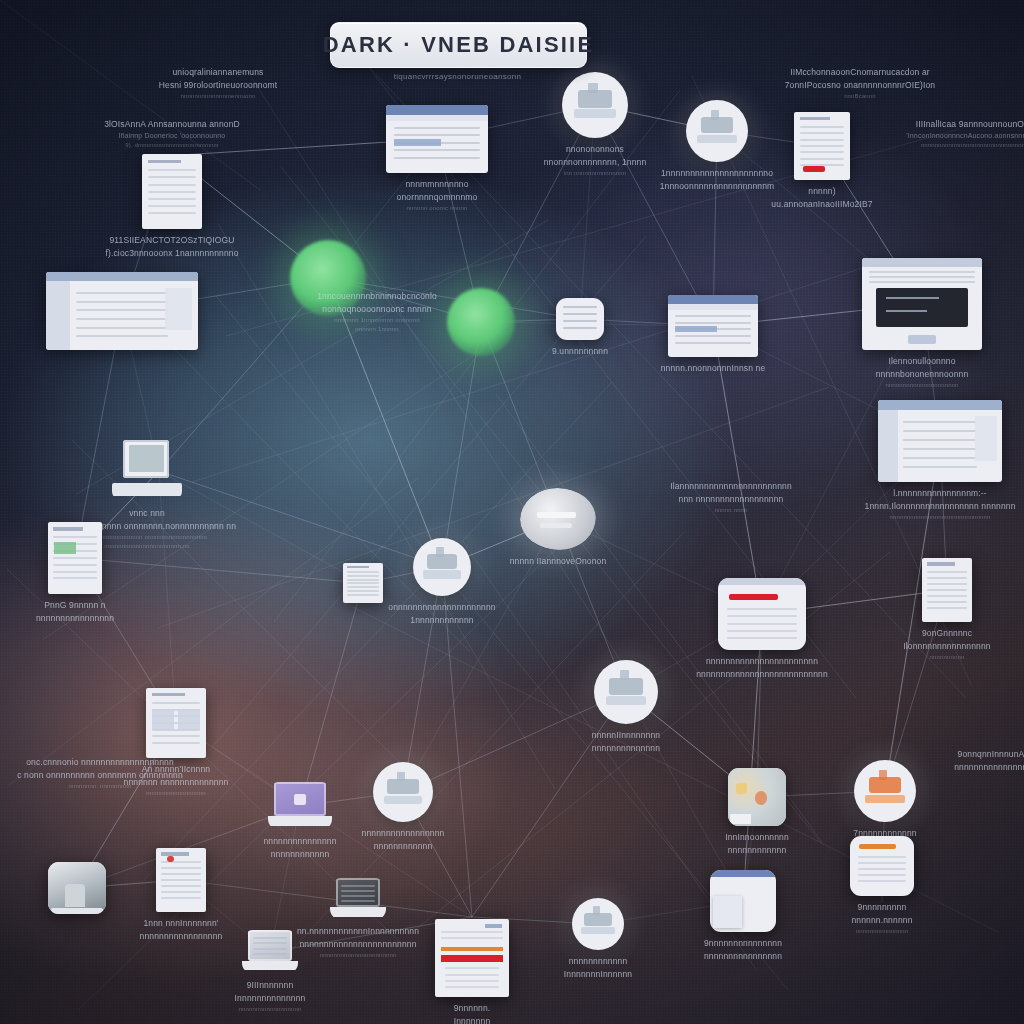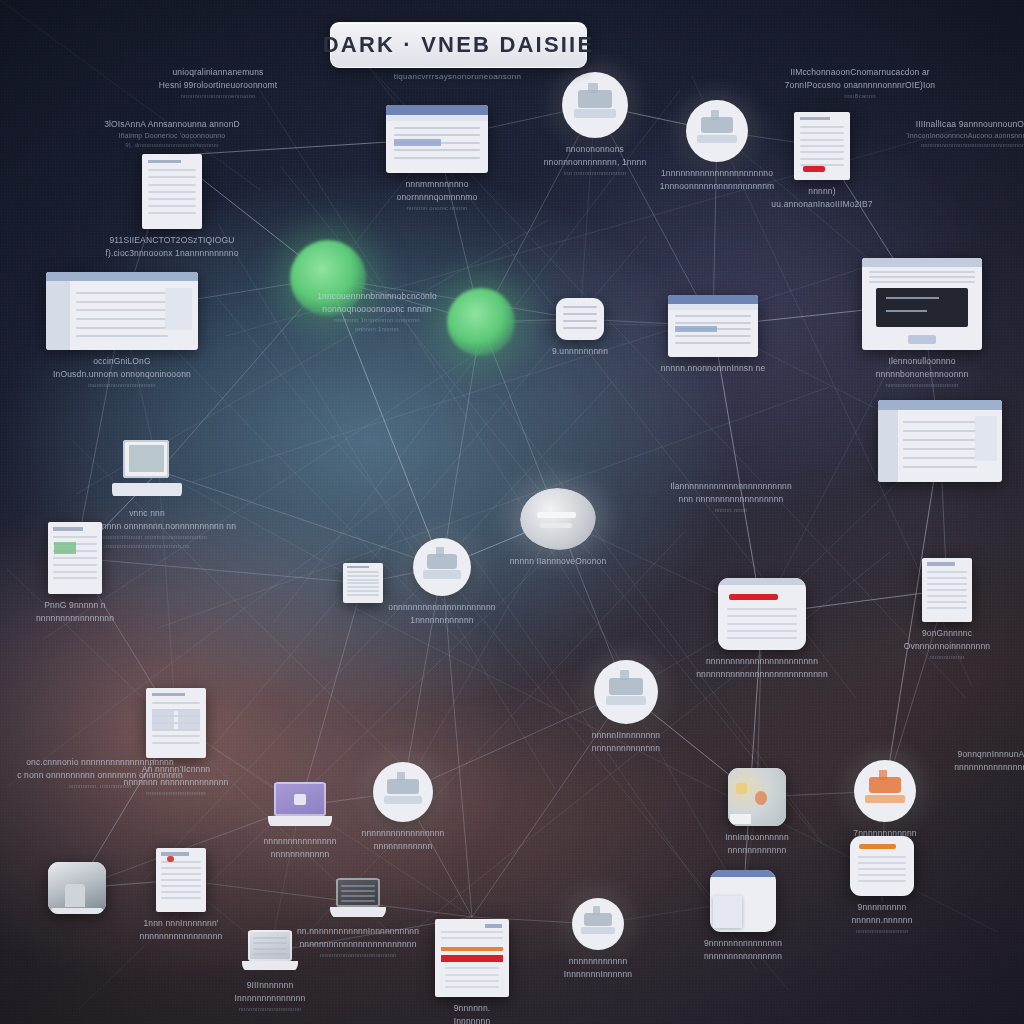--- a/index.html
+++ b/index.html
@@ -314,25 +314,20 @@
           <div class="tbar" style="height:9.36px;background:#9fb0cc"></div>
           <div class="blk" style="top:9.36px;left:0;width:24.32px;bottom:0;background:#d2d8e4"></div>
           <div class="row" style="top:20.28px;left:30.400000000000002px;right:30.400000000000002px;opacity:0.5"></div>
           <div class="row" style="top:28.86px;left:30.400000000000002px;right:30.400000000000002px;opacity:0.5"></div>
           <div class="row" style="top:37.44px;left:30.400000000000002px;right:30.400000000000002px;opacity:0.5"></div>
           <div class="row" style="top:46.02px;left:30.400000000000002px;right:30.400000000000002px;opacity:0.5"></div>
           <div class="row" style="top:54.6px;left:30.400000000000002px;right:30.400000000000002px;opacity:0.5"></div>
           <div class="row" style="top:63.18px;left:30.400000000000002px;right:30.400000000000002px;opacity:0.5"></div>
           <div class="blk" style="top:15.600000000000001px;right:6.08px;width:27.36px;height:42.900000000000006px;background:#dfe3ec"></div>
         </div>
-        <div class="labels">
-          <div class="lab">occinGniLOnG</div>
-          <div class="lab">InOusdn.unnonn onnonqoninooonn</div>
-          <div class="lab sub tiny">inonnnnnnnnnnnnnnnnn</div>
-        </div>
       </div>
       <div class="node" style="left: 290px; top: 240px; width: 76px;">
         <div class="orb" style="position: relative; width: 76px; height: 76px;"></div>
       </div>
       <div class="node" style="left: 447px; top: 288px; width: 68px;">
         <div class="orb" style="position: relative; width: 68px; height: 68px;"></div>
       </div>
       <div class="node" style="left: 262px; top: 290px; width: 230px;">
         <div class="labels" style="margin-top: 0px; max-width: 230px;">
           <div class="lab">1nncouennnnbnninnobcnconlo</div>
@@ -389,20 +384,25 @@
           <div class="tbar" style="height:9.84px;background:#9fb0cc"></div>
           <div class="blk" style="top:9.84px;left:0;width:19.84px;bottom:0;background:#d2d8e4"></div>
           <div class="row" style="top:21.32px;left:24.8px;right:24.8px;opacity:0.5"></div>
           <div class="row" style="top:30.34px;left:24.8px;right:24.8px;opacity:0.5"></div>
           <div class="row" style="top:39.36px;left:24.8px;right:24.8px;opacity:0.5"></div>
           <div class="row" style="top:48.379999999999995px;left:24.8px;right:24.8px;opacity:0.5"></div>
           <div class="row" style="top:57.4px;left:24.8px;right:24.8px;opacity:0.5"></div>
           <div class="row" style="top:66.41999999999999px;left:24.8px;right:24.8px;opacity:0.5"></div>
           <div class="blk" style="top:16.400000000000002px;right:4.96px;width:22.32px;height:45.1px;background:#dfe3ec"></div>
         </div>
+        <div class="labels">
+          <div class="lab">l.nnnnnnnnnnnnnnnm:--</div>
+          <div class="lab">1nnnn.Ilonnnnnnnnnnnnnnnn nnnnnnn</div>
+          <div class="lab sub tiny">nnnnnnnnnnnnnnnnnnnnnnnnnnnnn</div>
+        </div>
       </div>
       <div class="node" style="left: 112px; top: 440px; width: 70px;">
         <div class="thumb card" style="width: 70px; height: 62px; background: transparent; box-shadow: none;">
           <div class="pc-mon" style="left:11.200000000000001px;top:0;width:46.2px;height:38.44px"></div>
           <div class="pc-scr" style="left:16.8px;top:4.96px;width:35px;height:27.28px"></div>
           <div class="pc-base" style="left:0;top:43.4px;width:70px;height:12.4px"></div>
         </div>
         <div class="labels">
           <div class="lab">vnnc nnn</div>
           <div class="lab">1nnnnoonnnnnn  onnnnnnn.nonnnnnnnnnn nn</div>
@@ -488,21 +488,21 @@
           <div class="row" style="top:12.8px;left:5px;right:5px;opacity:0.45"></div>
           <div class="row" style="top:18.880000000000003px;left:5px;right:5px;opacity:0.45"></div>
           <div class="row" style="top:24.96px;left:5px;right:5px;opacity:0.45"></div>
           <div class="row" style="top:31.040000000000003px;left:5px;right:5px;opacity:0.45"></div>
           <div class="row" style="top:37.120000000000005px;left:5px;right:5px;opacity:0.45"></div>
           <div class="row" style="top:43.2px;left:5px;right:5px;opacity:0.45"></div>
           <div class="row" style="top:49.28px;left:5px;right:5px;opacity:0.45"></div>
         </div>
         <div class="labels">
           <div class="lab">9onGnnnnnc</div>
-          <div class="lab">Ovnnnonnoinnnnnnnn</div>
+          <div class="lab">Ilonnnnnnnnnnnnnnnn</div>
           <div class="lab sub tiny">nnnnnnnnnn</div>
         </div>
       </div>
       <div class="node" style="left: 146px; top: 688px; width: 60px;">
         <div class="thumb doc" style="width: 60px; height: 70px;">
           <div class="blk" style="top:4.9px;left:6px;width:33px;height:3.5px;background:#9aa5bb"></div>
           <div class="row" style="top:14px;left:6px;right:6px;opacity:0.45"></div>
           <div class="row" style="top:20.65px;left:6px;right:6px;opacity:0.45"></div>
           <div class="row" style="top:27.3px;left:6px;right:6px;opacity:0.45"></div>
           <div class="row" style="top:33.95px;left:6px;right:6px;opacity:0.45"></div>

